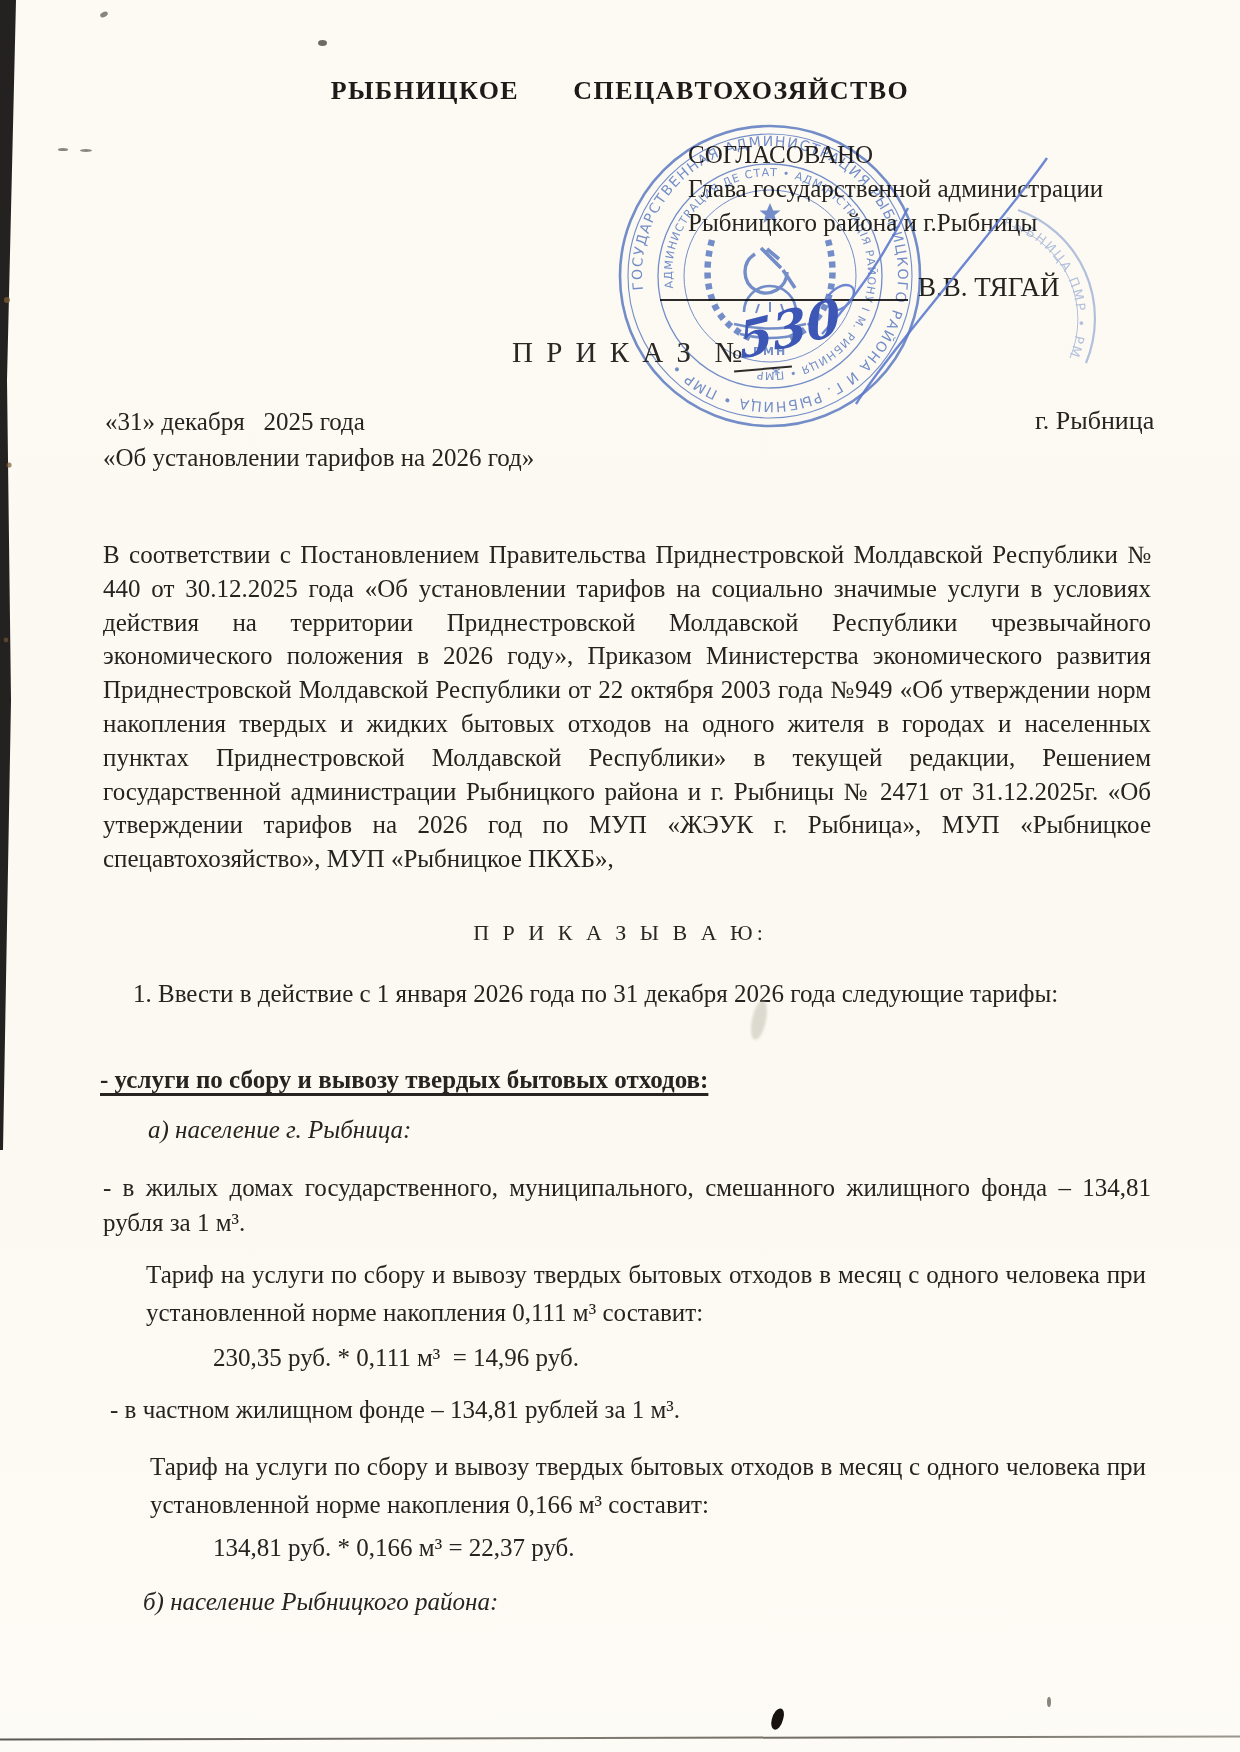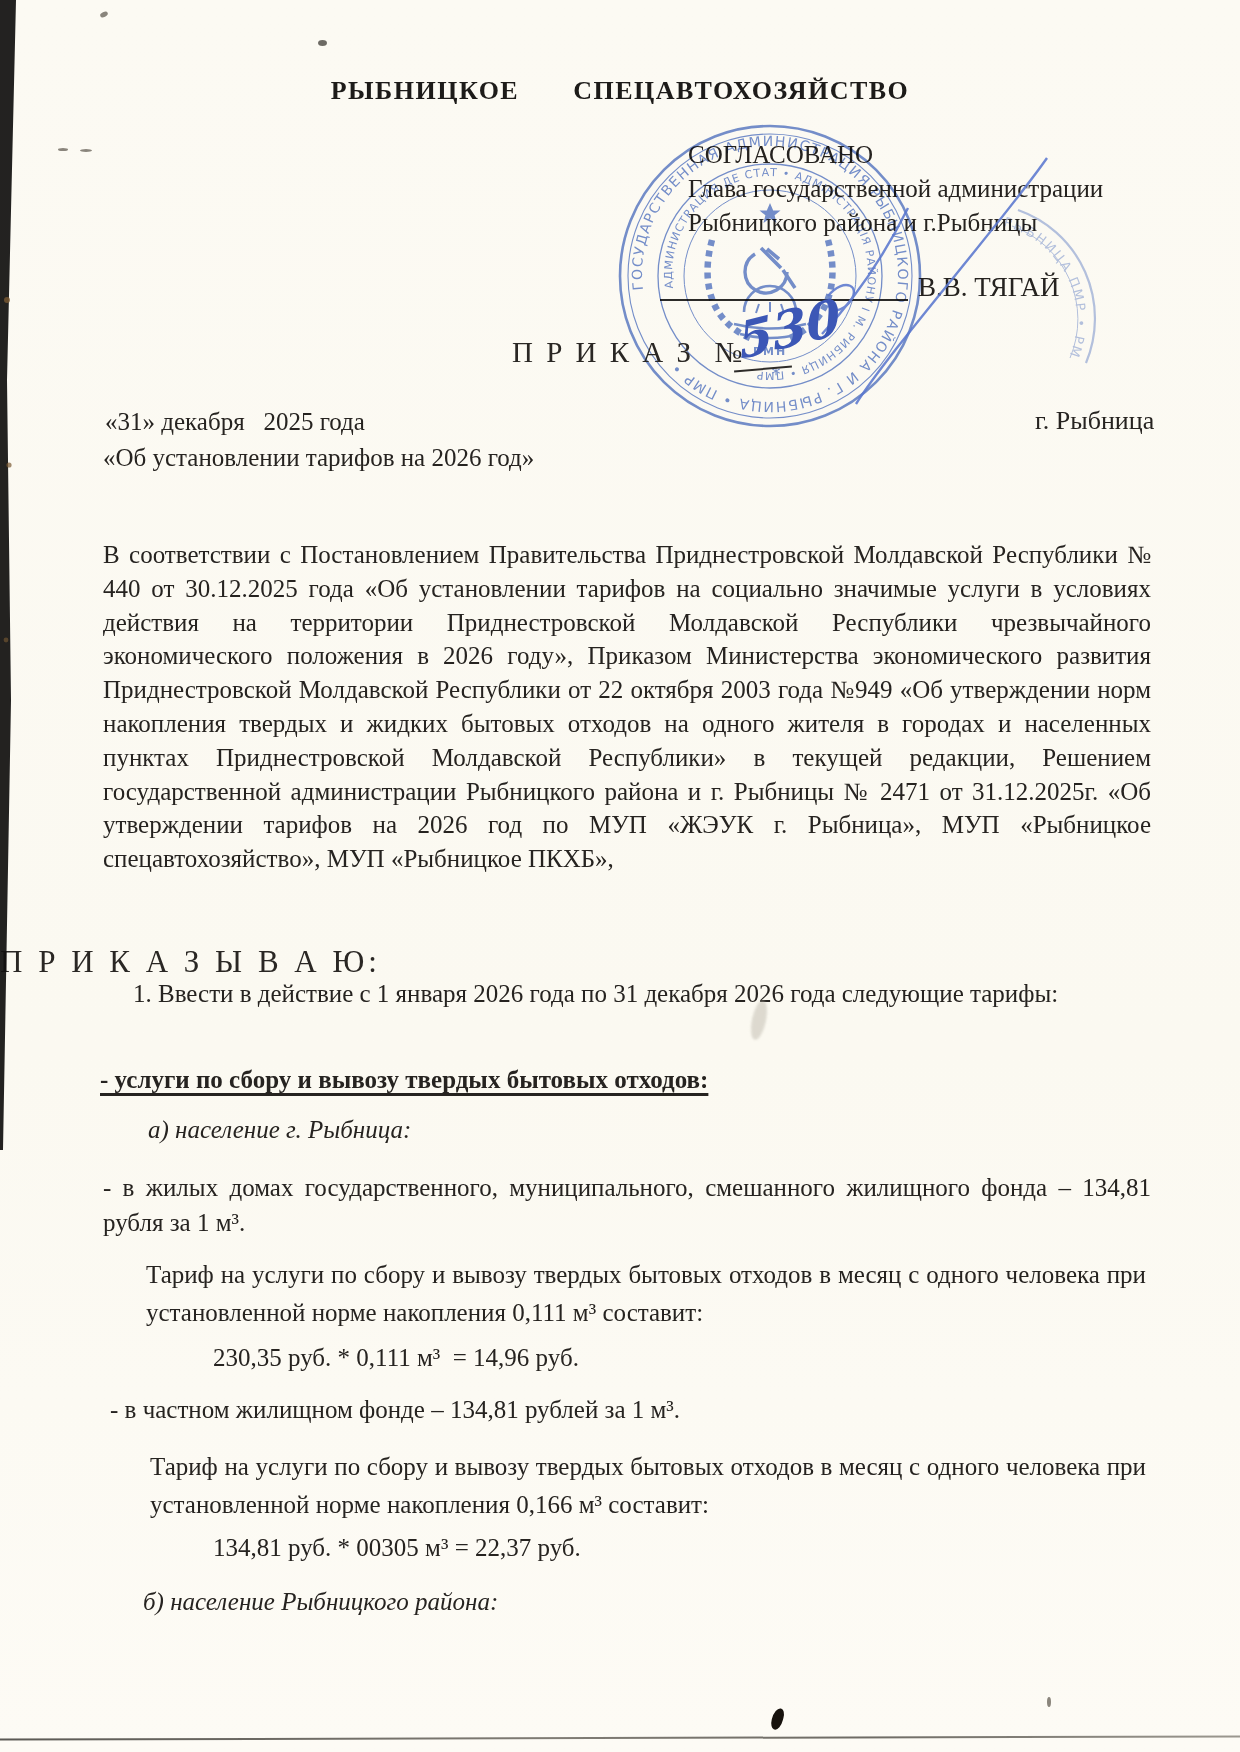--- a/index.html
+++ b/index.html
@@ -24,21 +24,21 @@
     color:#3c57b6;
     transform:rotate(-14deg) skewX(-8deg);
     transform-origin:left bottom;
     font-family:"DejaVu Serif", serif;
   }
   .num-underline{border-top:2.5px solid #2e2c29;transform:rotate(-5deg);}
   .body-text{font-size:25px;color:#262320;}
   .just{text-align:justify;}
   .italic{font-style:italic;}
   .bold-underline{font-weight:bold;text-decoration:underline;text-decoration-thickness:2.5px;text-underline-offset:5px;}
-  .resolve{width:100%;font-size:31px;letter-spacing:4px;color:#2a2724;margin-top:24px;}
+  .resolve{width:100%;text-align:center;font-size:22px;letter-spacing:4px;color:#2a2724;}
   .indent1{text-indent:30px;}
   svg text{font-family:"DejaVu Sans", sans-serif;}
   .stamp{mix-blend-mode:multiply;}
   .speck{background:#8a857c;border-radius:50%;}
   .scan-bottom-line{height:2px;background:linear-gradient(90deg,#3e3c37 0%,#6a665e 45%,#55524b 70%,#8a867d 100%);opacity:.85;transform:rotate(-0.15deg);}
   .ink-blob{background:#17120d;border-radius:60% 40% 55% 45%;transform:rotate(14deg);}
   .smudge{background:#b9b4a8;opacity:.45;border-radius:50%;filter:blur(1px);}
 </style>
 </head>
 <body>
@@ -129,21 +129,21 @@
   <div class="abs body-text just" style="left:103px;top:1170px;width:1048px;line-height:35px;">- в жилых домах государственного, муниципального, смешанного жилищного фонда – 134,81 рубля за 1 м³.</div>
 
   <div class="abs body-text just" style="left:146px;top:1256px;width:1000px;line-height:38px;">Тариф на услуги по сбору и вывозу твердых бытовых отходов в месяц с одного человека при установленной норме накопления 0,111 м³ составит:</div>
 
   <div class="abs body-text pre" style="left:213px;top:1344px;">230,35 руб. * 0,111 м³  = 14,96 руб.</div>
 
   <div class="abs body-text" style="left:110px;top:1396px;">- в частном жилищном фонде – 134,81 рублей за 1 м³.</div>
 
   <div class="abs body-text just" style="left:150px;top:1448px;width:996px;line-height:38px;">Тариф на услуги по сбору и вывозу твердых бытовых отходов в месяц с одного человека при установленной норме накопления 0,166 м³ составит:</div>
 
-  <div class="abs body-text pre" style="left:213px;top:1534px;">134,81 руб. * 00305 м³ = 22,37 руб.</div>
+  <div class="abs body-text pre" style="left:213px;top:1534px;">134,81 руб. * 0,166 м³ = 22,37 руб.</div>
 
   <div class="abs body-text italic" style="left:143px;top:1588px;">б) население Рыбницкого района:</div>
 
   <svg class="abs" style="left:0;top:0;" width="30" height="1160" viewBox="0 0 30 1160">
     <polygon points="0,0 16,0 7,380 11,700 3,1150 0,1150" fill="#121110" opacity=".93"></polygon>
     <circle cx="7" cy="300" r="3" fill="#7a5a33" opacity=".8"></circle>
     <circle cx="9" cy="465" r="2.6" fill="#7a5a33" opacity=".7"></circle>
     <circle cx="6" cy="640" r="2.4" fill="#6e5330" opacity=".7"></circle>
   </svg>
   <div class="abs speck" style="left:100px;top:12px;width:8px;height:5px;transform:rotate(-25deg);"></div>

